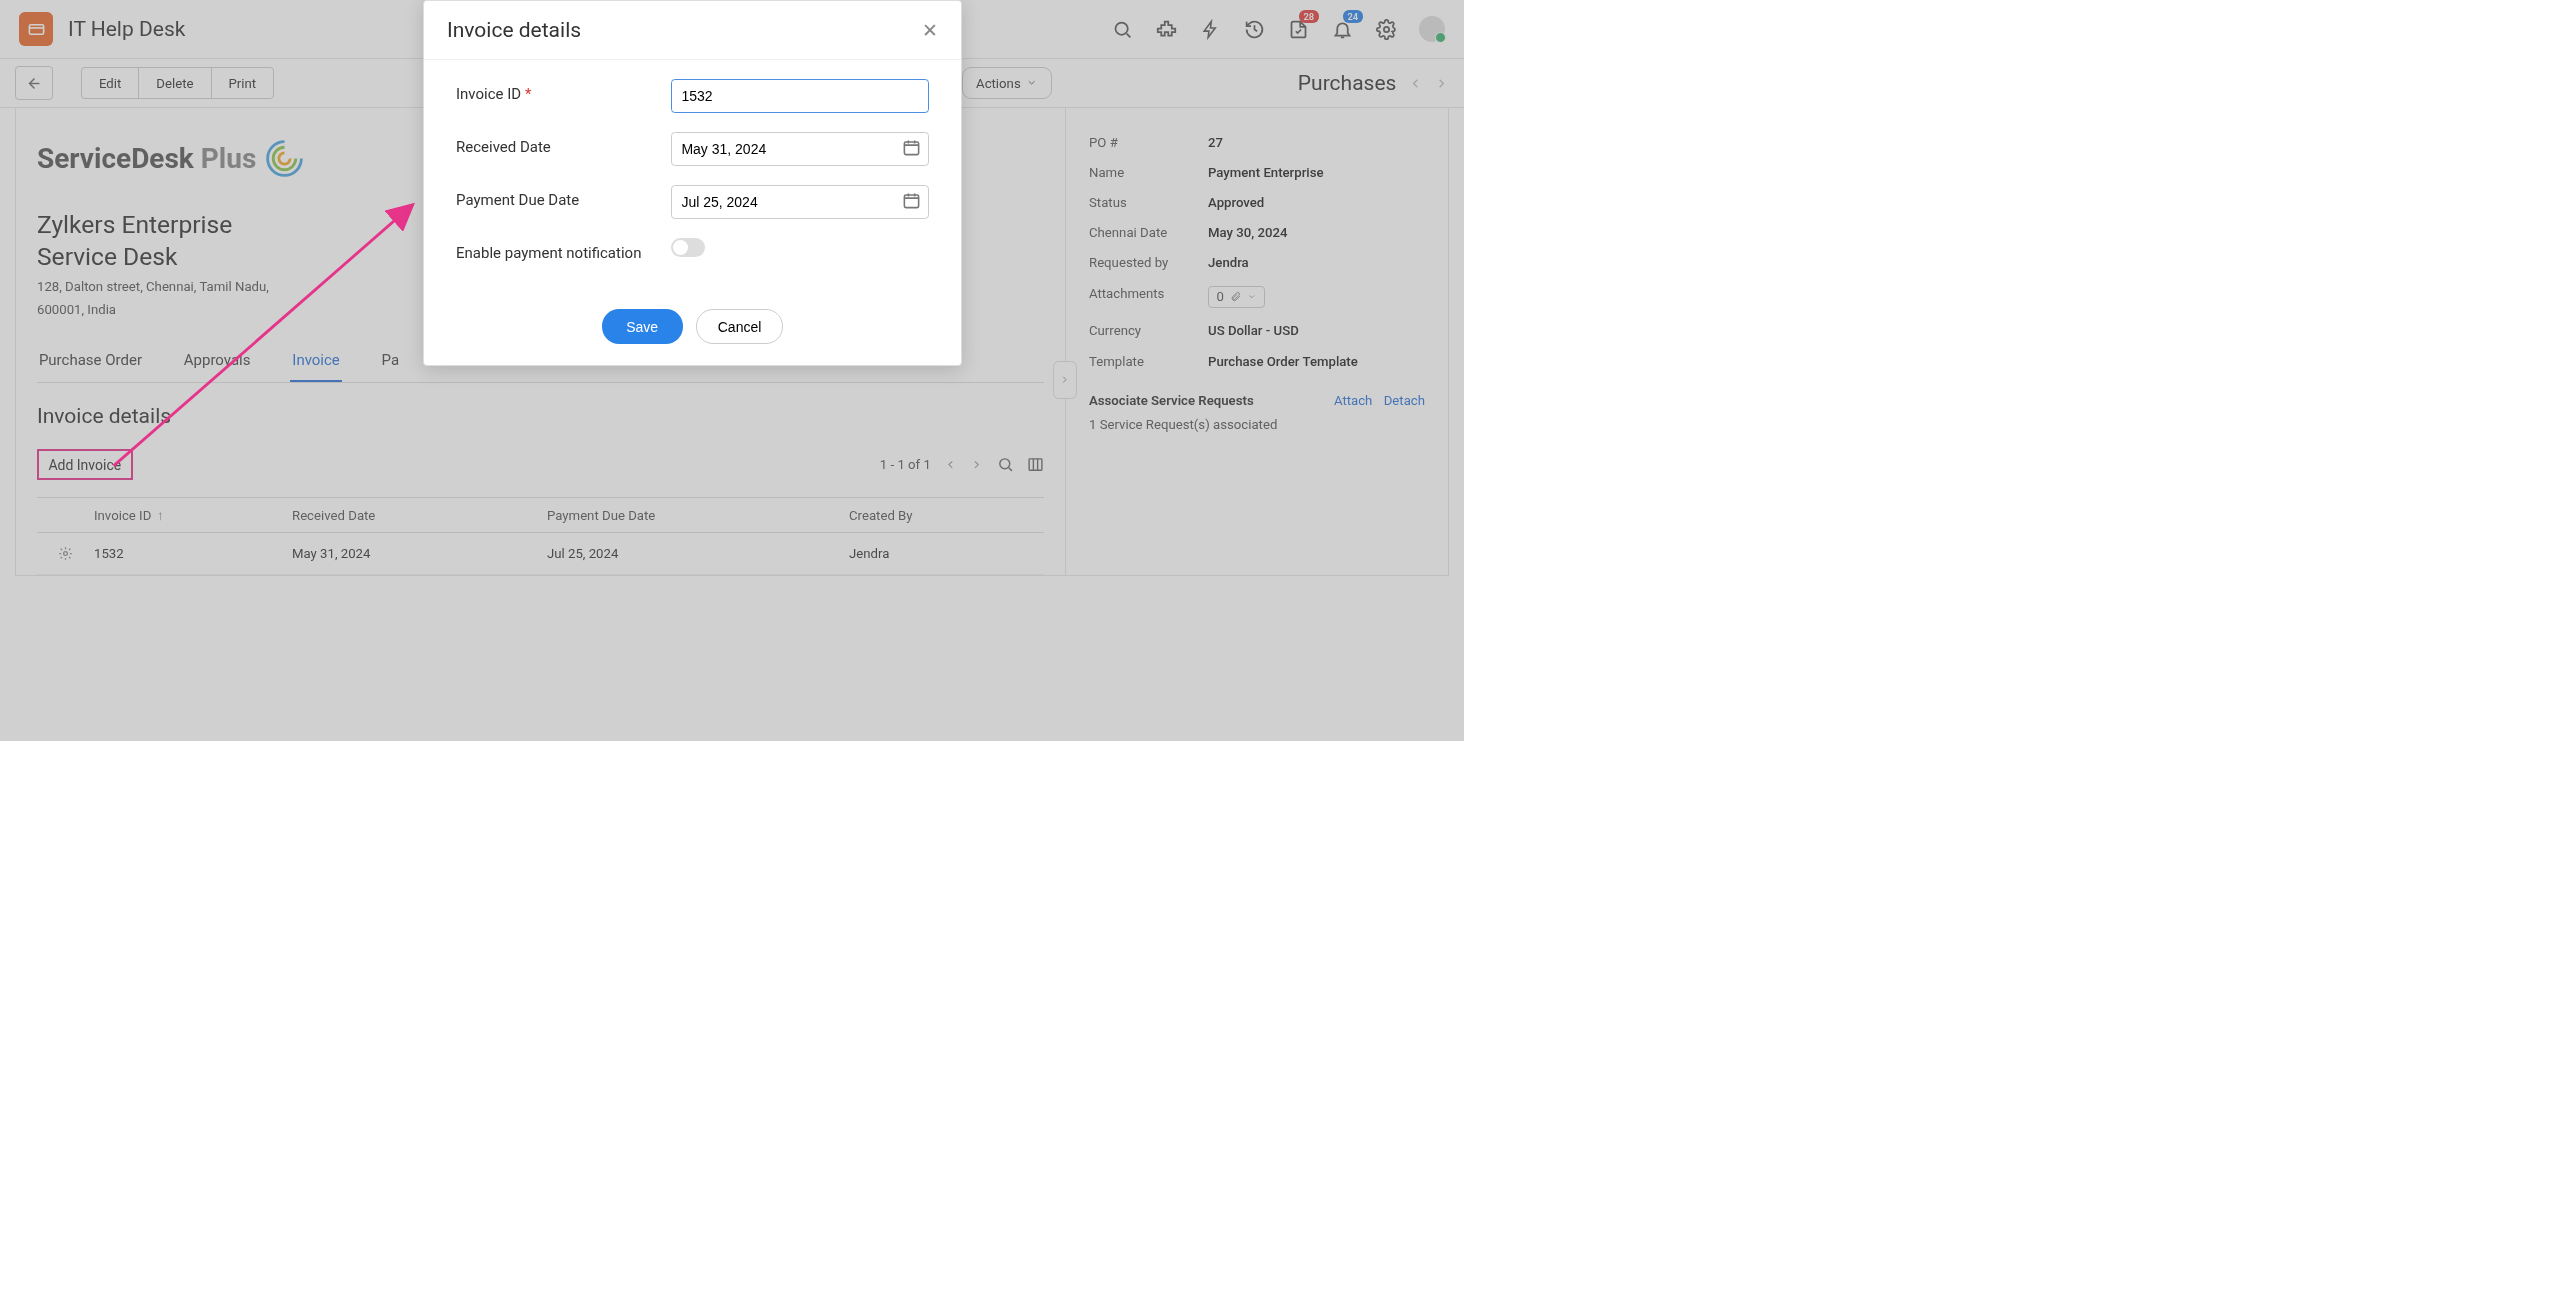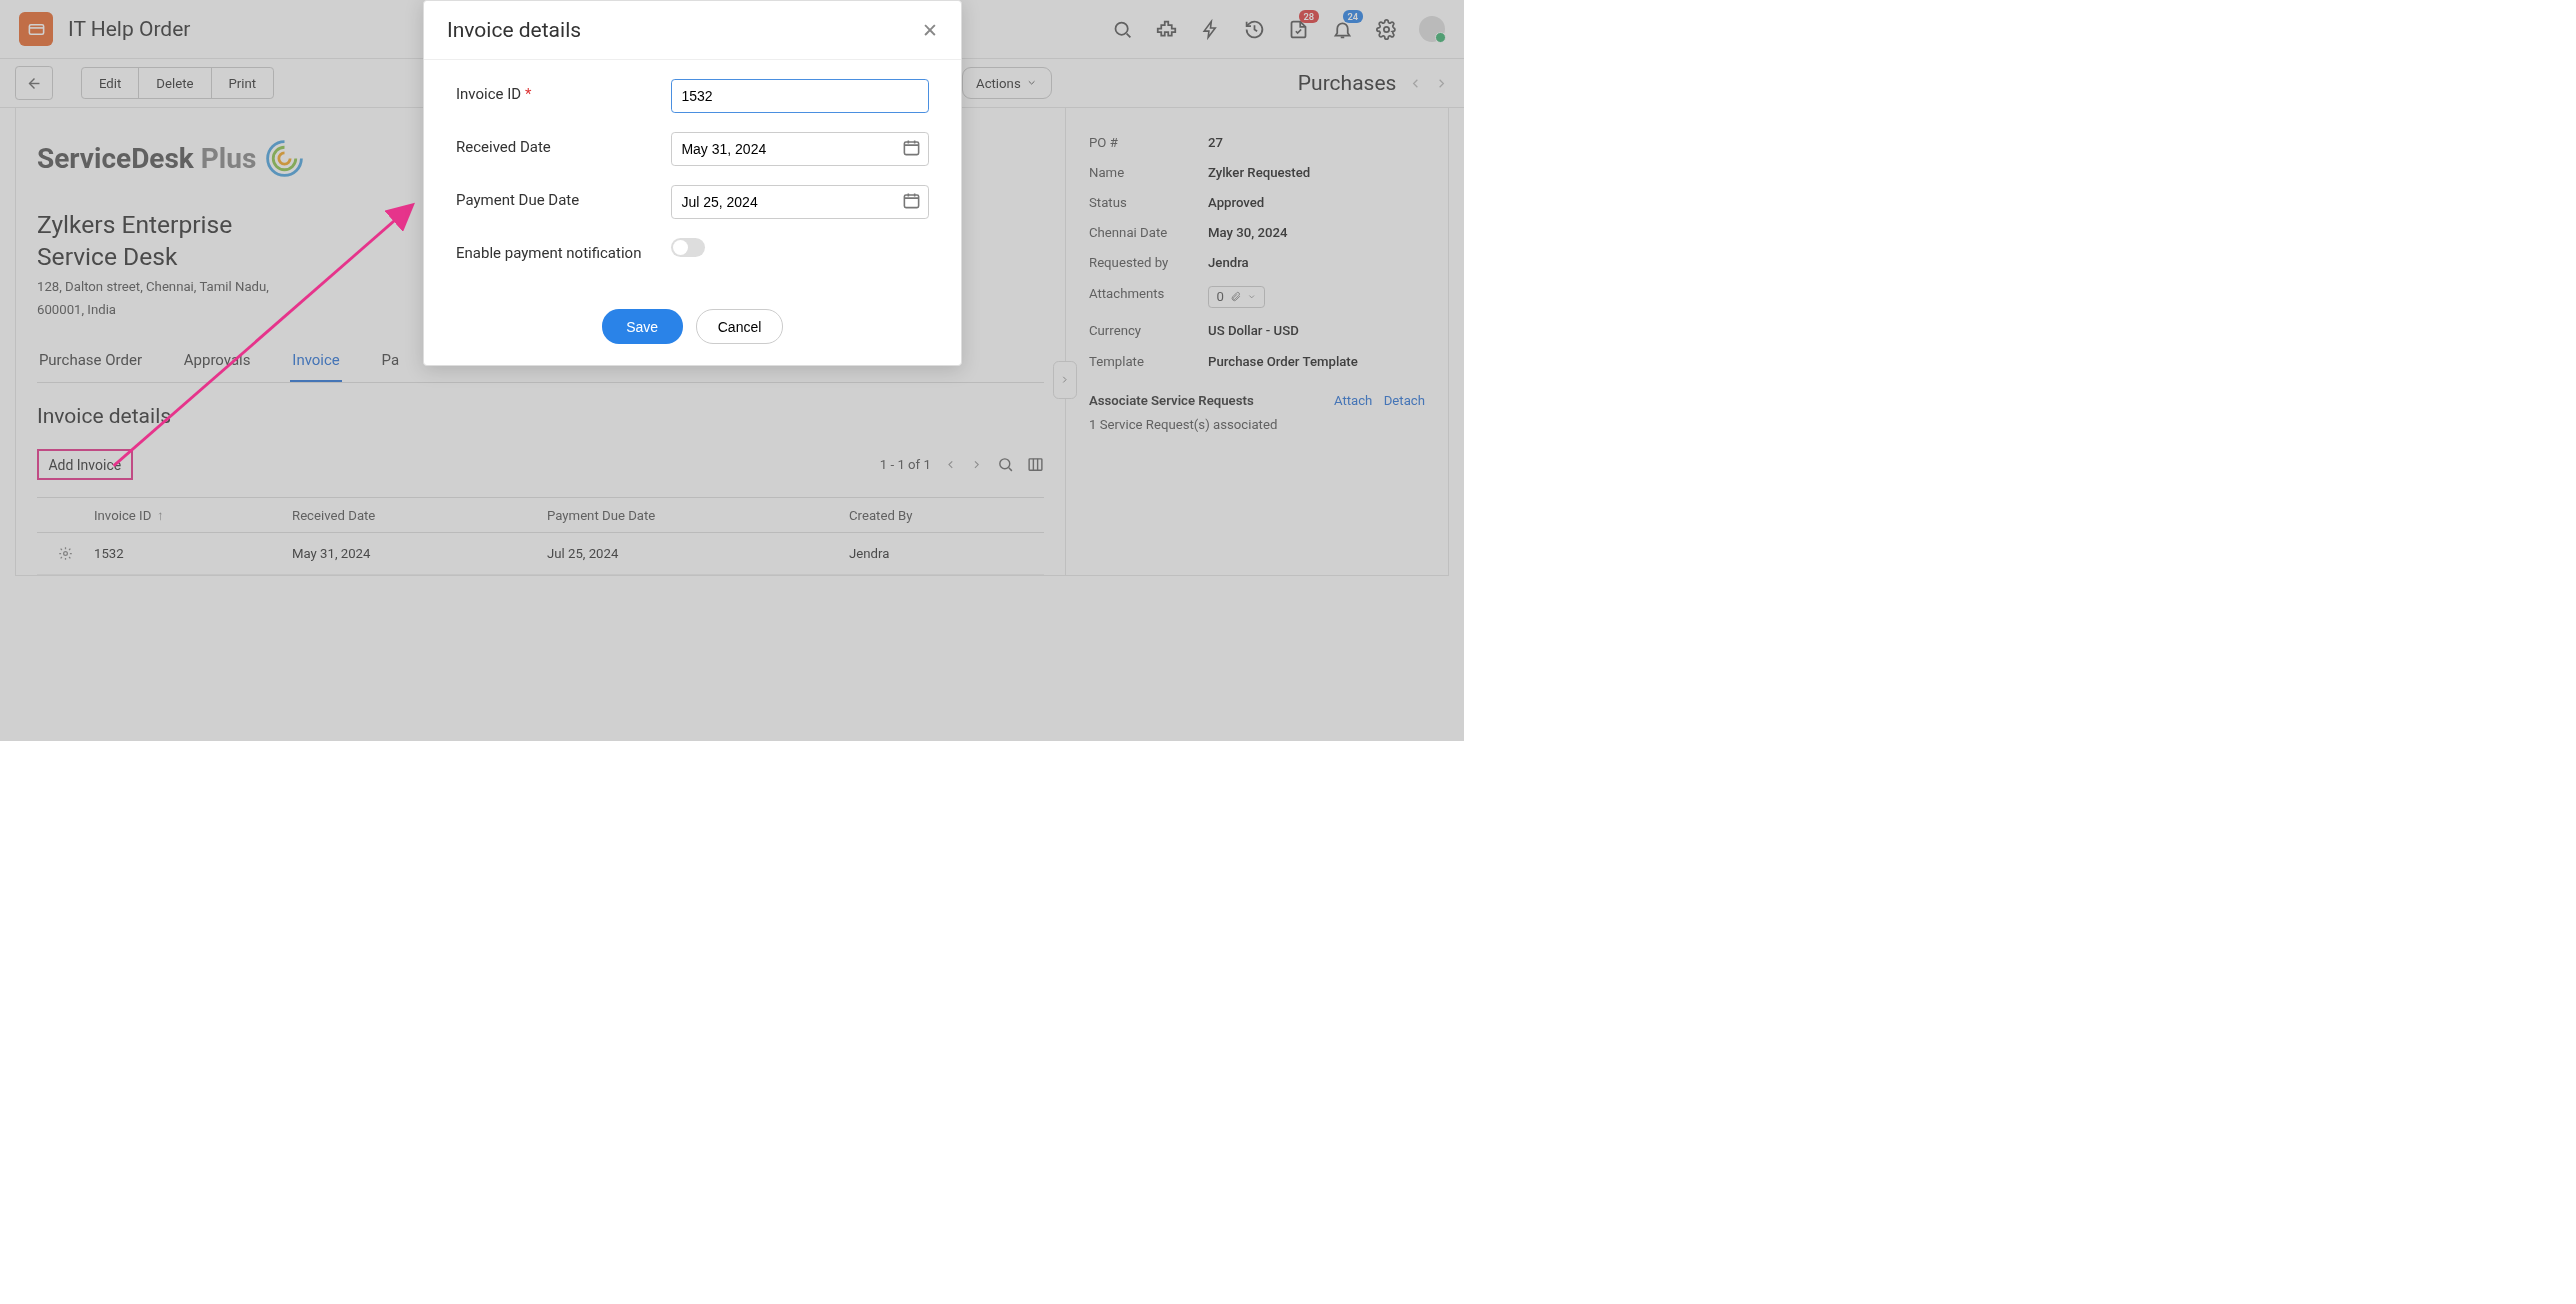--- a/index.html
+++ b/index.html
@@ -83,21 +83,21 @@
 </head>
 <body>
 
 <div class="topbar">
   <div class="app-icon">
     <svg width="19" height="19" viewBox="0 0 24 24" fill="none" stroke="#fff" stroke-width="2">
         <rect x="3" y="6" width="18" height="12" rx="2"></rect>
         <path d="M3 10h18"></path>
       </svg>
   </div>
-  <div class="app-title">IT Help Order</div>
+  <div class="app-title">IT Help Desk</div>
   <div class="top-right">
     <div class="icon-btn">
         <svg width="21" height="21" viewBox="0 0 24 24" fill="none" stroke="#555" stroke-width="2">
           <circle cx="11" cy="11" r="7"></circle>
           <path d="m21 21-4.3-4.3"></path>
         </svg>
       </div>
     <div class="icon-btn">
         <svg width="21" height="21" viewBox="0 0 24 24" fill="none" stroke="#555" stroke-width="2">
           <path d="M14 3h-4v4H6v4H2v4h4v4h4v-4h4v4h4v-4h4v-4h-4V7h-4z"></path>
@@ -256,21 +256,21 @@
         <svg width="11.3" height="11.3" viewBox="0 0 24 24" fill="none" stroke="#888" stroke-width="2">
           <path d="m9 18 6-6-6-6"></path>
         </svg>
       </div>
     <div class="kv">
         <div class="k">PO #</div>
         <div class="v">27</div>
       </div>
     <div class="kv">
         <div class="k">Name</div>
-        <div class="v">Zylker Requested</div>
+        <div class="v">Payment Enterprise</div>
       </div>
     <div class="kv">
         <div class="k">Status</div>
         <div class="v">Approved</div>
       </div>
     <div class="kv">
         <div class="k">Chennai Date</div>
         <div class="v">May 30, 2024</div>
       </div>
     <div class="kv">

